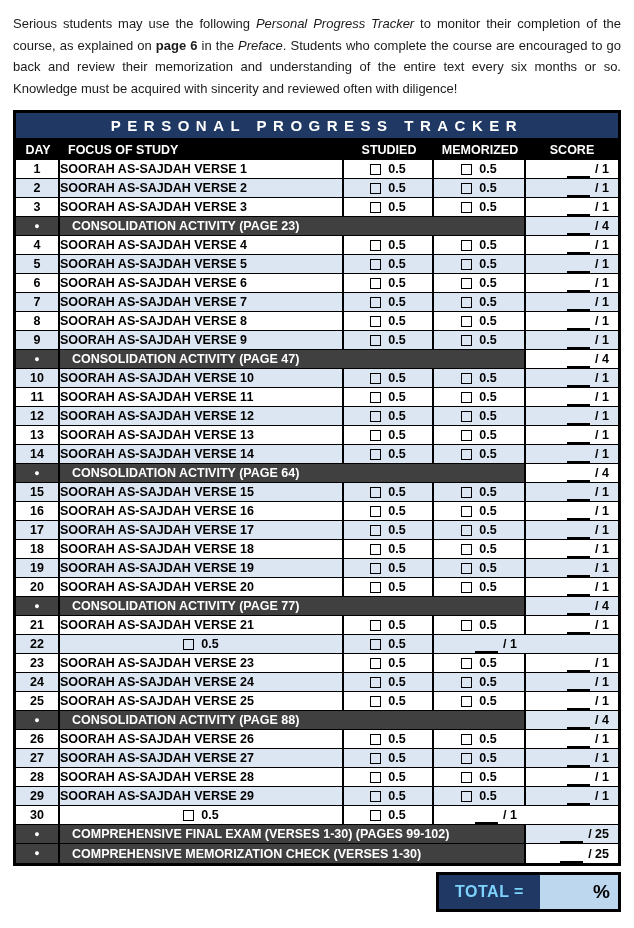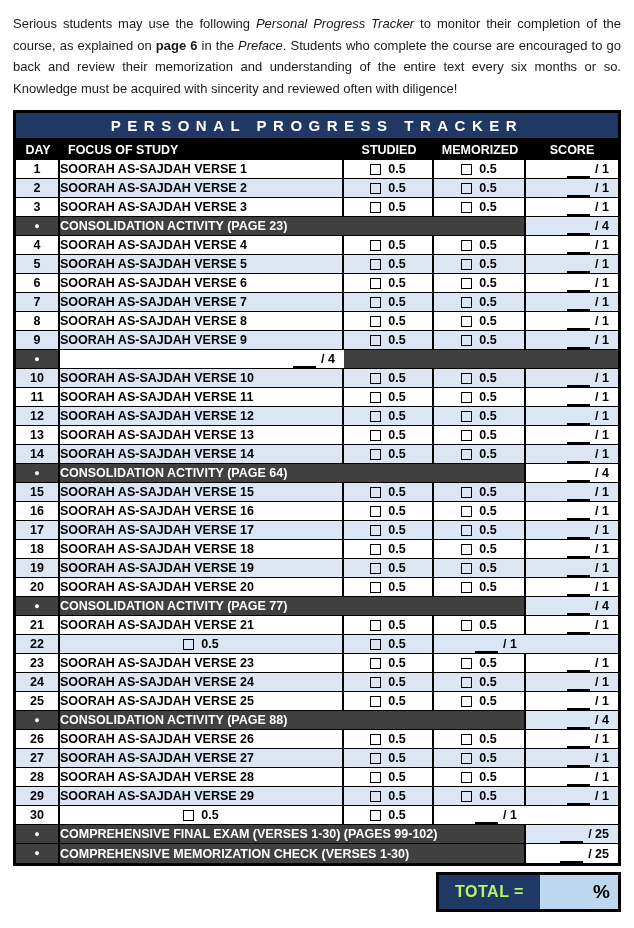--- a/index.html
+++ b/index.html
@@ -53,38 +53,38 @@
   .row.blue{background:var(--row-blue,#dce6f2);}
   .row.section-row{background:var(--section-gray,#404040);color:#ffffff;}
 
   .c{display:flex;align-items:center;box-sizing:border-box;overflow:hidden;height:100%;}
   .c.day{justify-content:center;border-right:2px solid var(--border-black,#000);font-weight:700;}
   .c.label{padding-left:0;border-right:2px solid var(--border-black,#000);font-weight:700;white-space:nowrap;}
   .c.check{justify-content:center;border-right:2px solid var(--border-black,#000);font-weight:700;}
   .c.score{justify-content:flex-end;padding-right:9px;font-weight:700;color:#000;}
   .c.score.white{background:#ffffff;}
   .c.score.blue{background:var(--row-blue,#dce6f2);}
-  .c.seclabel{grid-column:2/5;padding-left:0;border-right:2px solid var(--border-black,#000);font-weight:700;white-space:nowrap;}
+  .c.seclabel{grid-column:2/5;padding-left:12px;border-right:2px solid var(--border-black,#000);font-weight:700;white-space:nowrap;}
 
   .cb{
     width:9px;height:9px;border:1.8px solid #000;
     display:inline-block;margin-right:7px;background:transparent;flex:0 0 auto;
   }
   .section-row .c.day{border-right:2px solid var(--border-black,#000);}
   .bullet{font-size:9px;line-height:9px;color:#fff;}
   .blank{
     width:23px;height:12px;border-bottom:2px solid #000;
     display:inline-block;margin-right:5px;position:relative;top:2px;flex:0 0 auto;
   }
 
   
   .total-wrap{display:flex;justify-content:flex-end;margin:6px 13px 0 0;}
   .total-box{display:flex;border:3px solid var(--border-black,#000);}
   .total-label{
-    background:var(--navy,#1f3864);color:#bef264;font-weight:700;font-size:16px;
+    background:var(--navy,#1f3864);color:#7dd3fc;font-weight:700;font-size:16px;
     width:101px;height:34px;display:flex;align-items:center;justify-content:center;
     letter-spacing:0.5px;
   }
   .total-percent{
     background:var(--total-percent-bg,#bdd7ee);color:#000;font-weight:700;font-size:19px;
     width:78px;height:34px;display:flex;align-items:center;justify-content:flex-end;
     padding-right:8px;box-sizing:border-box;
   }
 </style>
 </head>
@@ -257,20 +257,21 @@
           </div>
           <div class="c score">
             <span class="blank"></span>
             <span>/ 1</span>
           </div>
         </div>
         <div class="grid row section-row">
           <div class="c day">
             <span class="bullet">●</span>
           </div>
+          <div class="c seclabel">CONSOLIDATION ACTIVITY (PAGE 47)</div>
           <div class="c score white">
             <span class="blank"></span>
             <span>/ 4</span>
           </div>
         </div>
         <div class="grid row blue">
           <div class="c day">10</div>
           <div class="c label">SOORAH AS-SAJDAH VERSE 10</div>
           <div class="c check">
             <span class="cb"></span>

